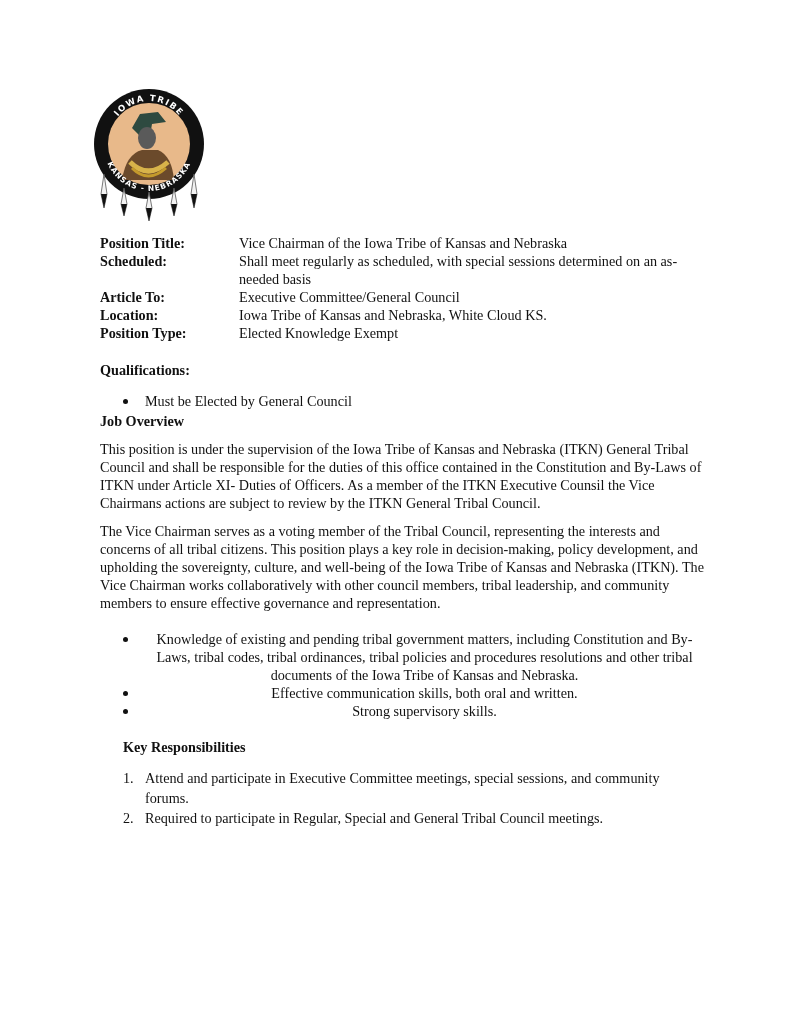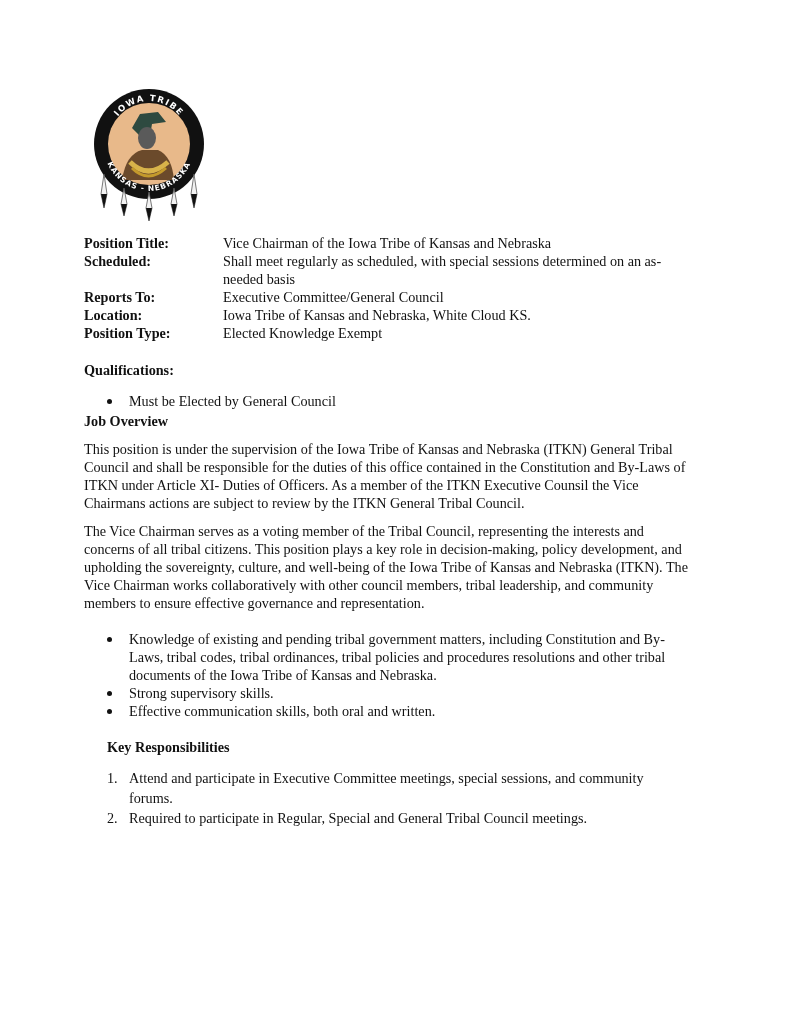--- a/index.html
+++ b/index.html
@@ -6,37 +6,37 @@
     body {
       width: 791px; height: 1024px; position: relative; overflow: hidden;
       font-family: "Liberation Serif", "DejaVu Serif", serif;
       color: #111111;
       font-size: 14.2px;
       line-height: 18px;
     }
     .logo {
       position: absolute; left: 92px; top: 88px; width: 114px; height: 134px;
     }
-    .page { position: absolute; left: 84px; top: 234px; width: 610px; }
+    .page { position: absolute; left: 100px; top: 234px; width: 610px; }
     .fields { display: grid; grid-template-columns: 139px 1fr; row-gap: 0; }
     .fields .lbl { font-weight: bold; }
     .fields .val { padding-right: 4px; }
     h3 { font-size: 14.2px; font-weight: bold; margin: 0; line-height: 18px; }
     .sec-qual { margin-top: 19px; }
     ul.bul { list-style: none; margin: 13px 0 0 0; padding: 0; }
     ul.bul li { position: relative; padding-left: 45px; }
     ul.bul li .dot {
       position: absolute; left: 23px; top: 7px; width: 5px; height: 5px;
       border-radius: 50%; background: #111;
     }
     .sec-job { margin-top: 2px; }
     p { margin: 10px 0 0 0; }
     p.p2 { margin-top: 10px; }
     ul.bul2 { list-style: none; margin: 18px 0 0 0; padding: 0; }
-    ul.bul2 li { position: relative; padding-left: 45px; padding-right: 6px; }
+    ul.bul2 li { position: relative; padding-left: 45px; padding-right: 6px; text-align: center; }
     ul.bul2 li .dot {
       position: absolute; left: 23px; top: 7px; width: 5px; height: 5px;
       border-radius: 50%; background: #111;
     }
     .sec-key { margin-top: 18px; padding-left: 23px; }
     ol.num { list-style: none; margin: 12px 0 0 0; padding: 0; }
     ol.num li { position: relative; padding-left: 45px; line-height: 20px; padding-right: 40px; }
     ol.num li .n { position: absolute; left: 23px; top: 0; }
   </style>
 </head>
@@ -78,21 +78,21 @@
   </svg>
 </div>
 
 <div class="page">
 
   <div class="fields">
     <div class="lbl">Position Title:</div>
     <div class="val">Vice Chairman of the Iowa Tribe of Kansas and Nebraska</div>
     <div class="lbl">Scheduled:</div>
     <div class="val">Shall meet regularly as scheduled, with special sessions determined on an as-needed basis</div>
-    <div class="lbl">Reports To:</div>
+    <div class="lbl">Article To:</div>
     <div class="val">Executive Committee/General Council</div>
     <div class="lbl">Location:</div>
     <div class="val">Iowa Tribe of Kansas and Nebraska, White Cloud KS.</div>
     <div class="lbl">Position Type:</div>
     <div class="val">Elected Knowledge Exempt</div>
   </div>
 
   <h3 class="sec-qual">Qualifications:</h3>
   <ul class="bul">
     <li>
@@ -105,25 +105,25 @@
   <p>This position is under the supervision of the Iowa Tribe of Kansas and Nebraska (ITKN) General Tribal Council and shall be responsible for the duties of this office contained in the Constitution and By-Laws of ITKN under Article XI- Duties of Officers.  As a member of the ITKN Executive Counsil the Vice Chairmans actions are subject to review by the ITKN General Tribal Council.</p>
   <p class="p2">The Vice Chairman serves as a voting member of the Tribal Council, representing the interests and concerns of all tribal citizens. This position plays a key role in decision-making, policy development, and upholding the sovereignty, culture, and well-being of the Iowa Tribe of Kansas and Nebraska (ITKN). The Vice Chairman works collaboratively with other council members, tribal leadership, and community members to ensure effective governance and representation.</p>
 
   <ul class="bul2">
     <li>
       <span class="dot"></span>
       <span>Knowledge of existing and pending tribal government matters, including Constitution and By-Laws, tribal codes, tribal ordinances, tribal policies and procedures resolutions and other tribal documents of the Iowa Tribe of Kansas and Nebraska.</span>
     </li>
     <li>
       <span class="dot"></span>
-      <span>Strong supervisory skills.</span>
+      <span>Effective communication skills, both oral and written.</span>
     </li>
     <li>
       <span class="dot"></span>
-      <span>Effective communication skills, both oral and written.</span>
+      <span>Strong supervisory skills.</span>
     </li>
   </ul>
 
   <h3 class="sec-key">Key Responsibilities</h3>
   <ol class="num">
     <li>
       <span class="n">1.</span>
       <span>Attend and participate in Executive Committee meetings, special sessions, and community forums.</span>
     </li>
     <li>

